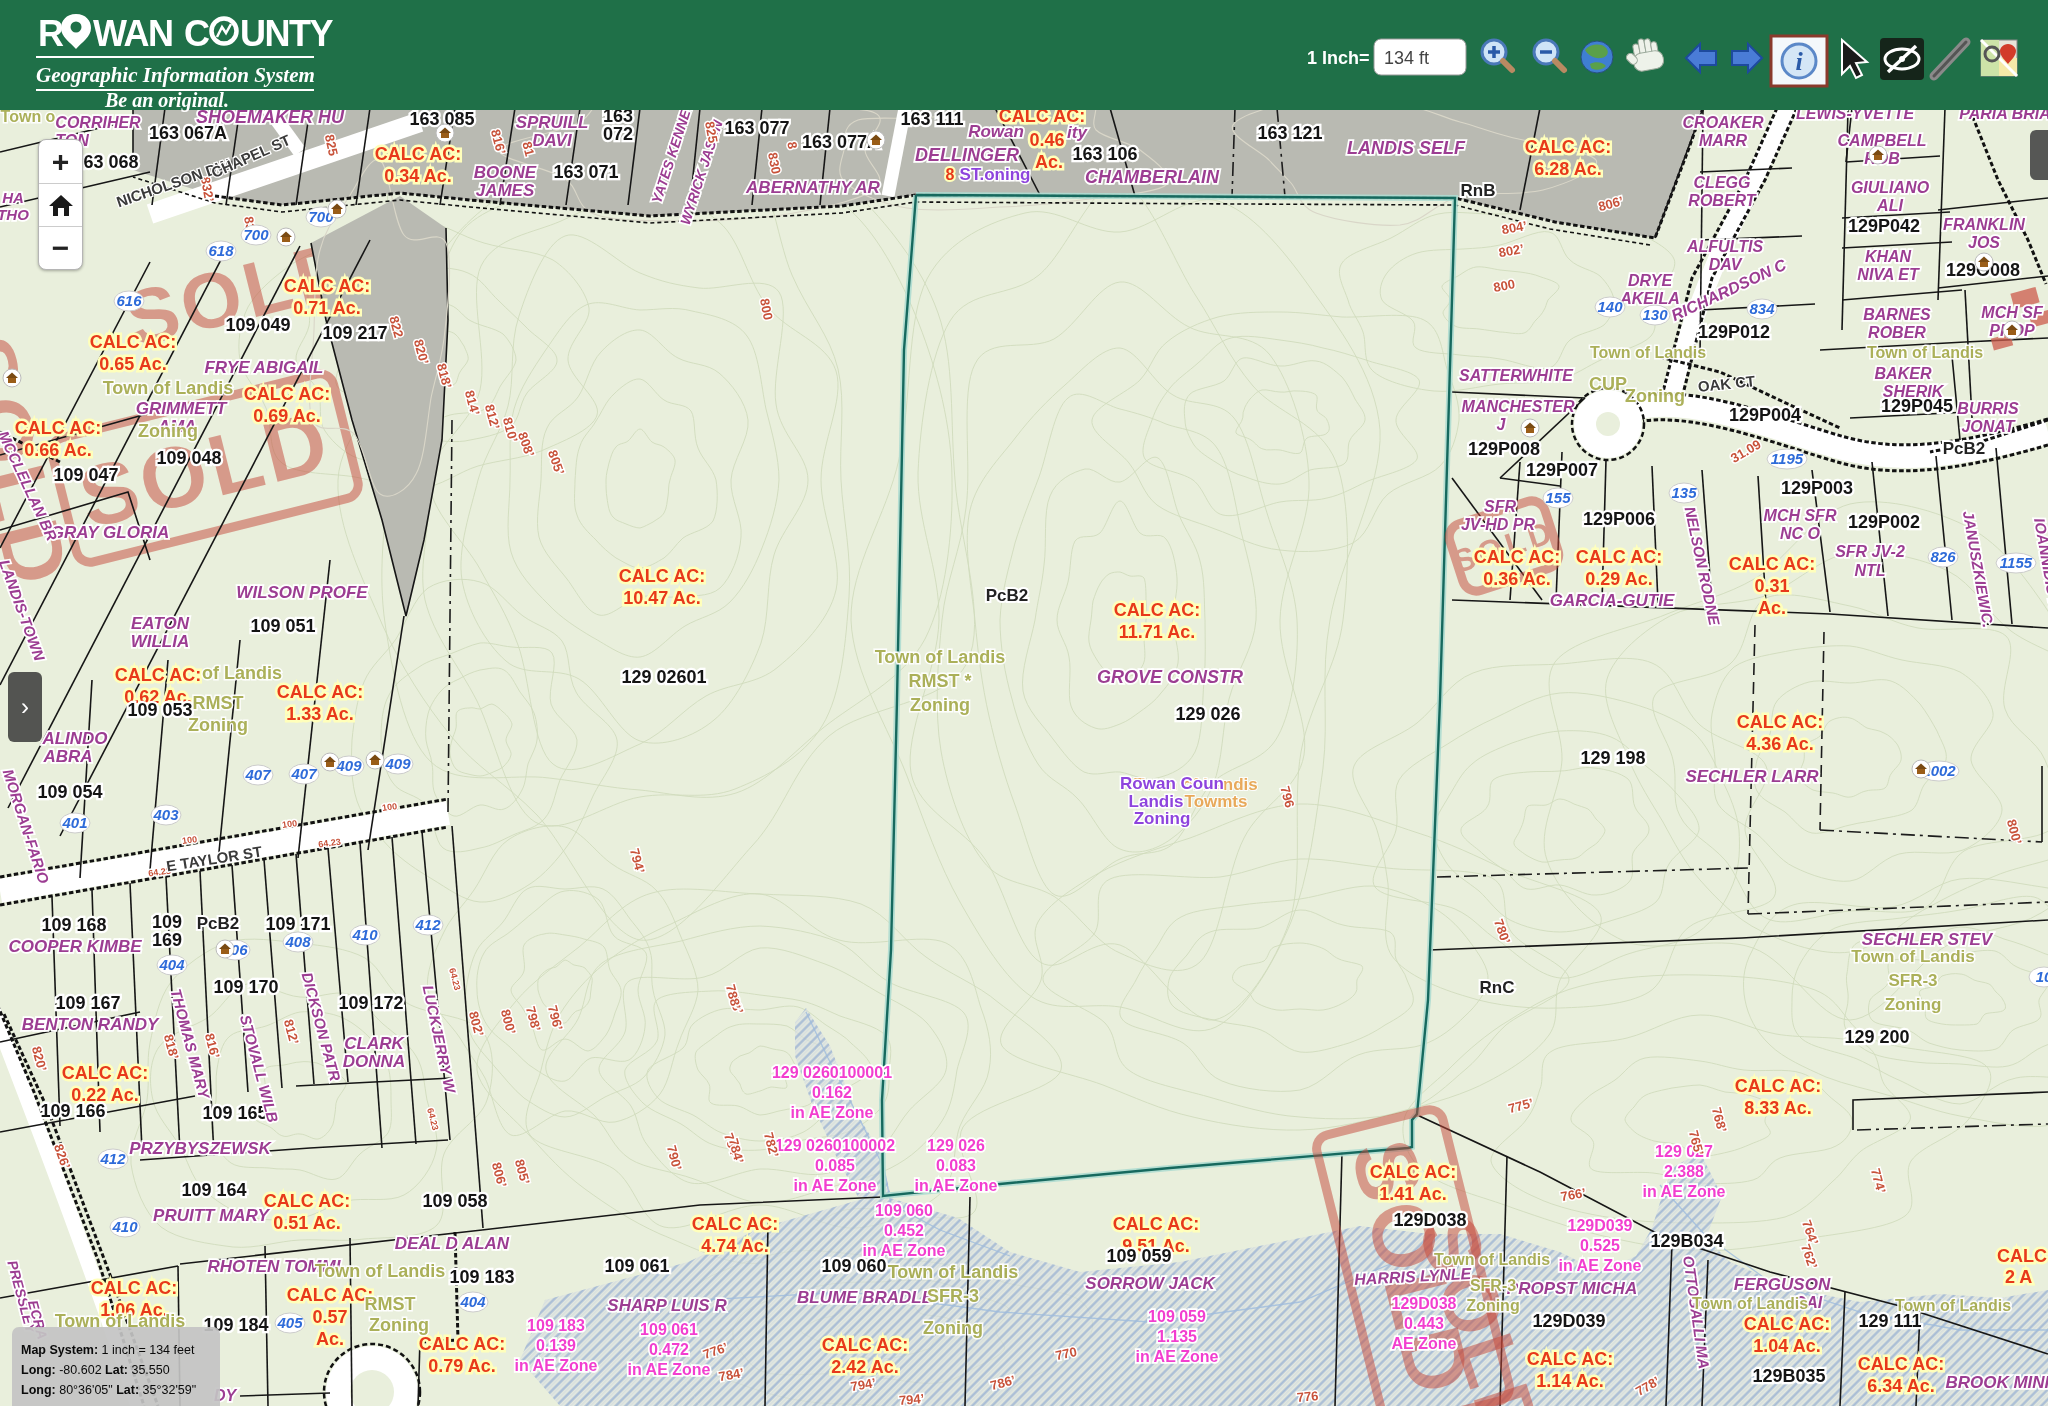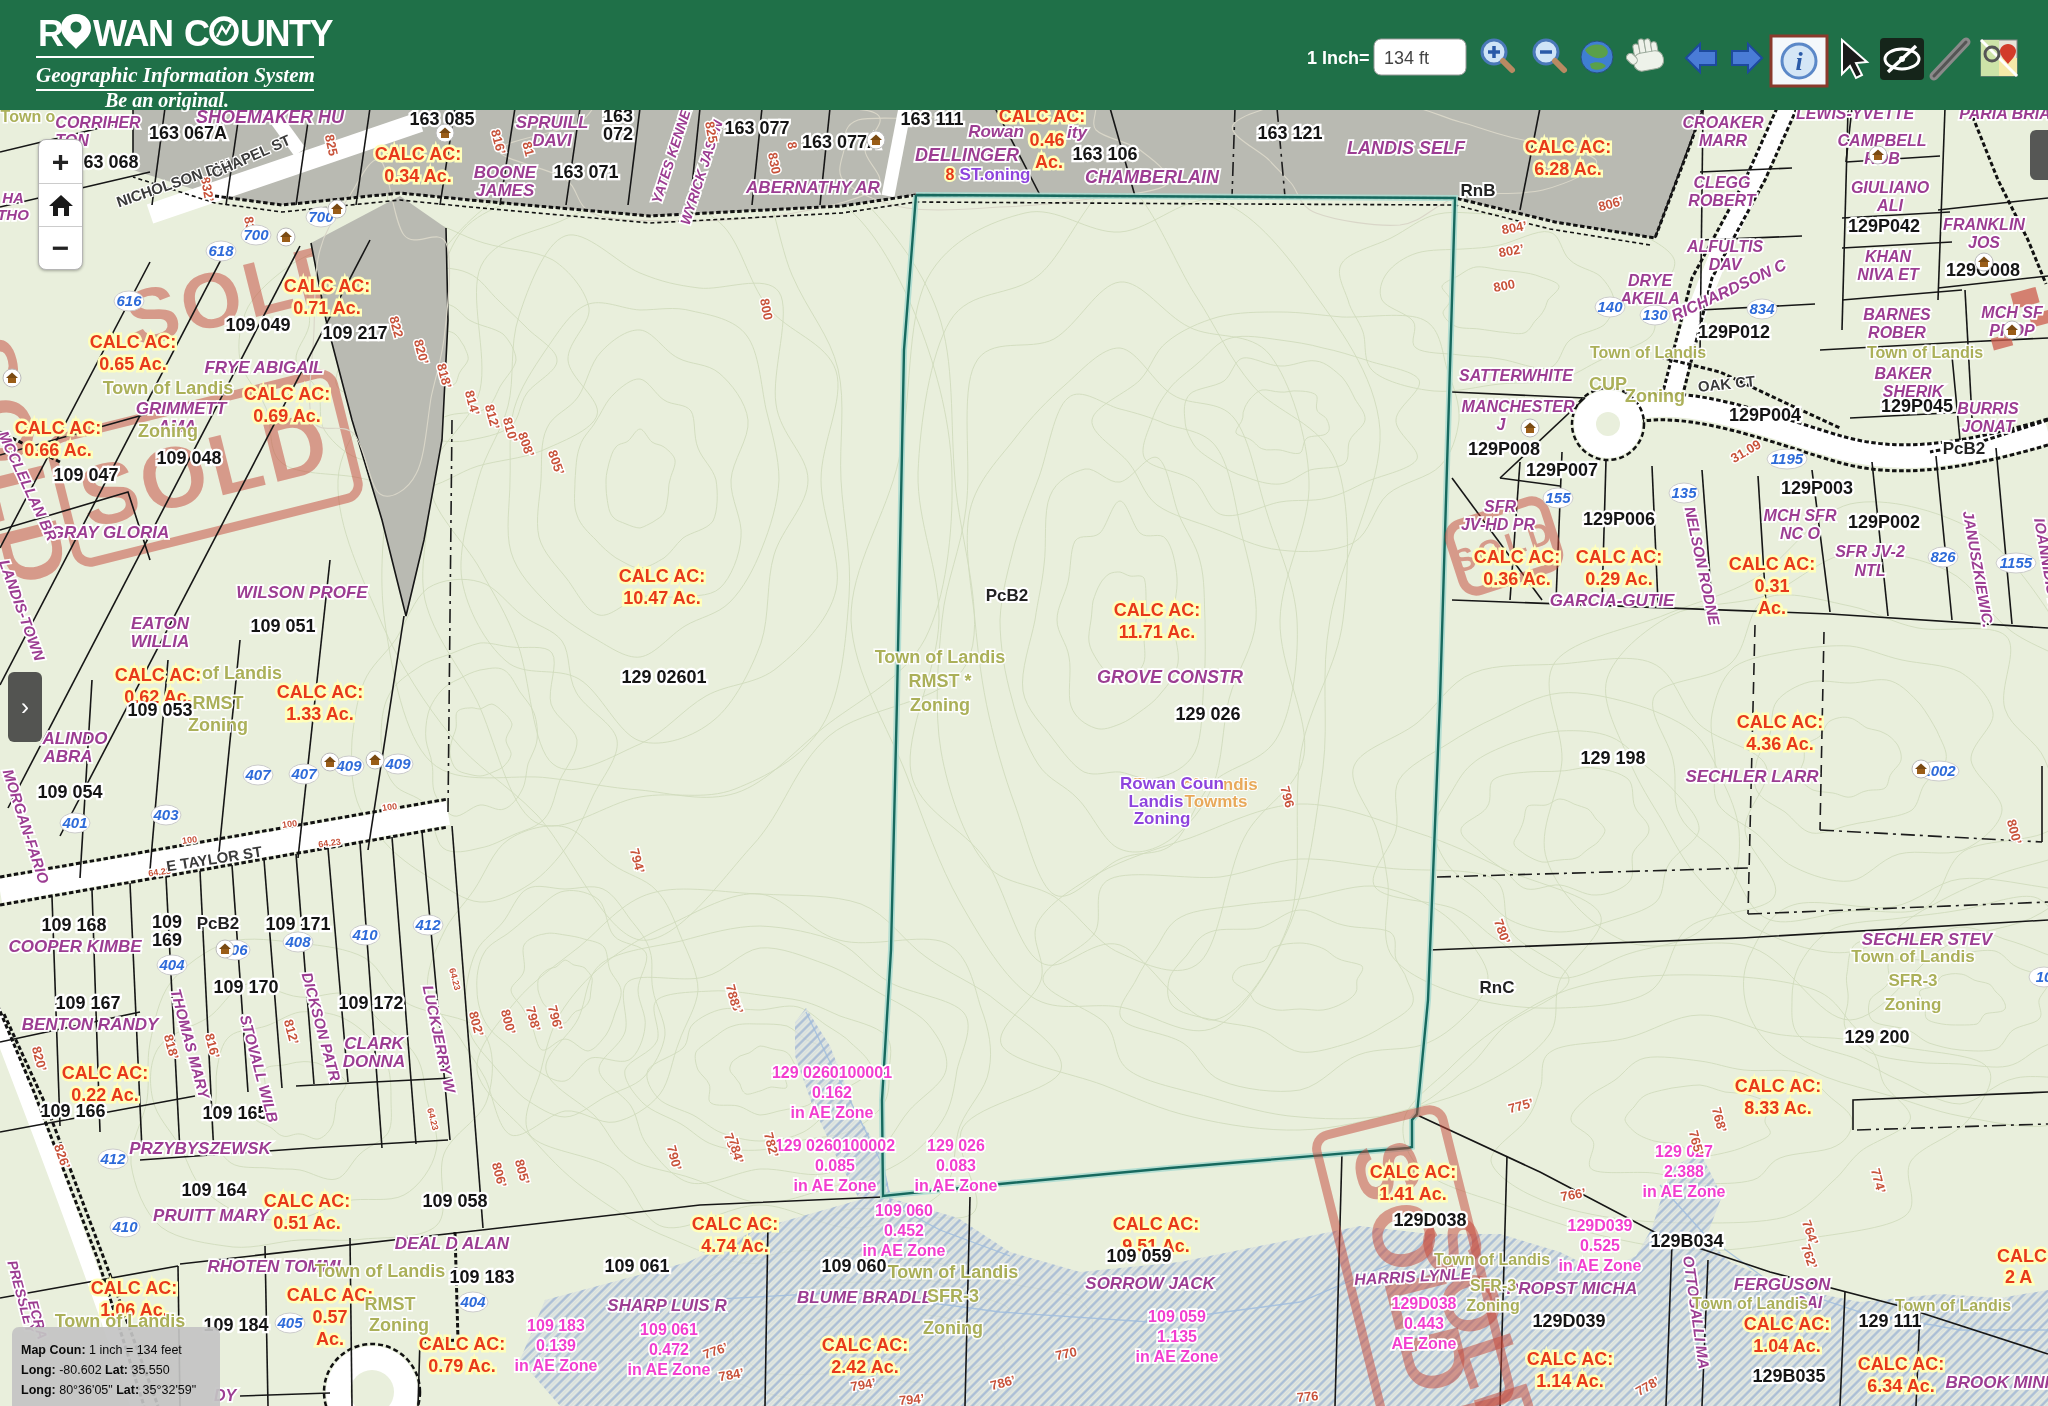--- a/index.html
+++ b/index.html
@@ -840,12 +840,12 @@
  <div class="zbtn">+</div>
  <div class="zbtn">
       <svg width="26" height="24" viewBox="0 0 26 24">
         <path d="M13,2 L25,13 L21,13 L21,23 L16,23 L16,15 L10,15 L10,23 L5,23 L5,13 L1,13 Z" fill="#1a1a1a"></path>
       </svg>
     </div>
  <div class="zbtn">−</div>
 </div>
 <div id="ltab">›</div>
 <div id="rtab"></div>
-<div id="scalebox"><b>Map Coun:</b> 1 inch = 134 feet<br><b>Long:</b> -80.602 <b>Lat:</b> 35.550<br><b>Long:</b> 80°36'05" <b>Lat:</b> 35°32'59"</div>
+<div id="scalebox"><b>Map System:</b> 1 inch = 134 feet<br><b>Long:</b> -80.602 <b>Lat:</b> 35.550<br><b>Long:</b> 80°36'05" <b>Lat:</b> 35°32'59"</div>
 </body></html>

